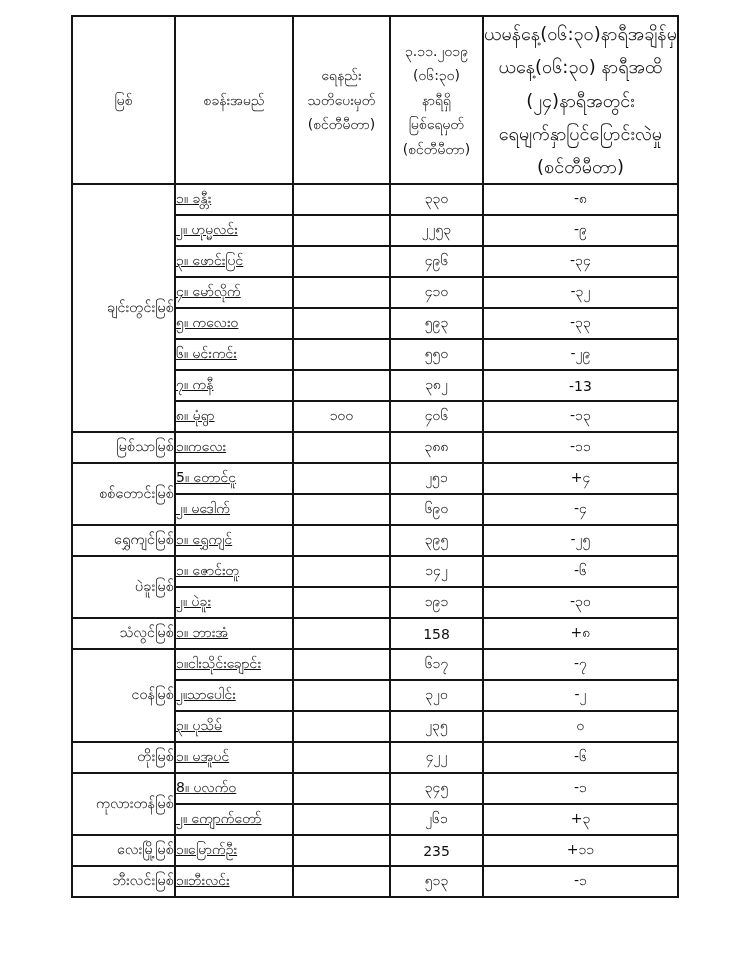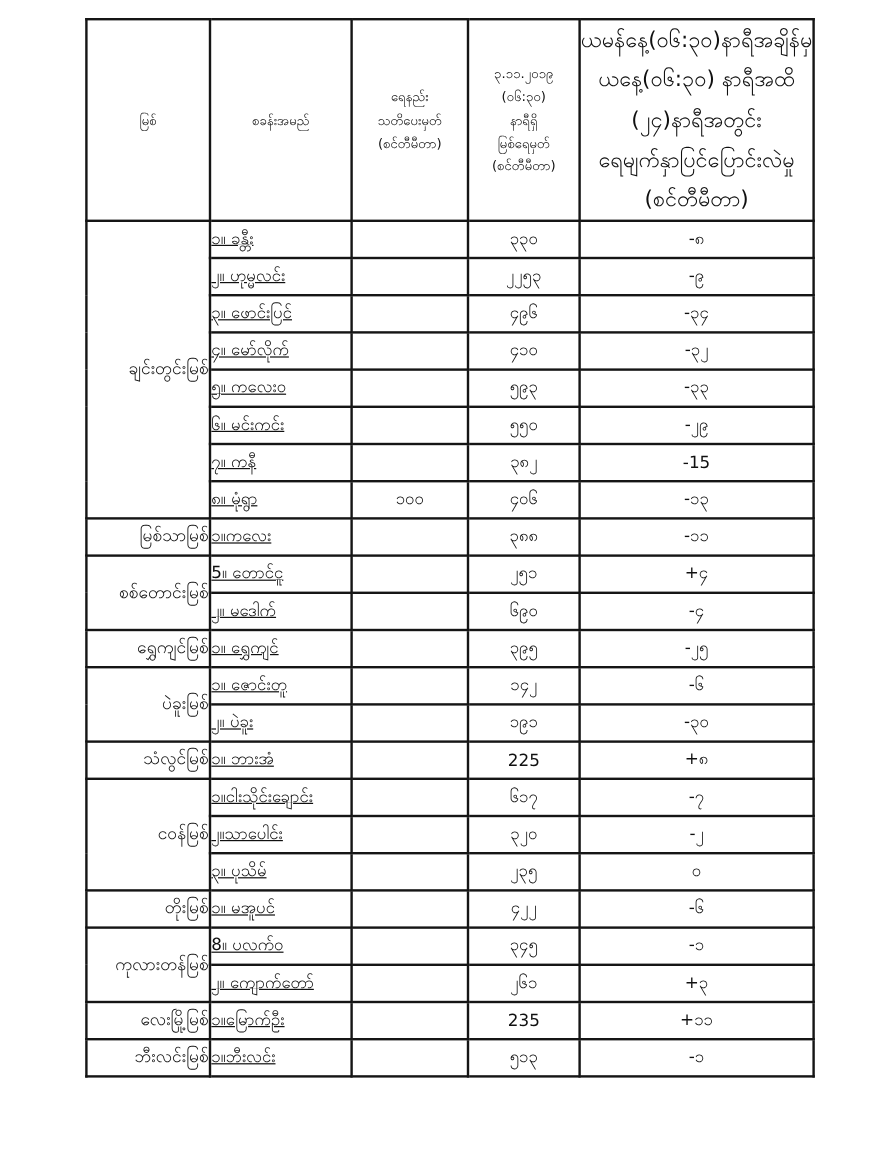--- a/index.html
+++ b/index.html
@@ -20,21 +20,21 @@
   }
   .report th, .report td {
     border: 2px solid #151515;
     padding: 0;
     background: #ffffff;
     font-weight: normal;
   }
   .report th { vertical-align: middle; text-align: center; }
   tr.header-row { height: 155px; }
   tr.data-row { height: 31px; }
-  .hline { font-size: 11px; line-height: 1.75; white-space: nowrap; }
+  .hline { font-size: 14px; line-height: 1.75; white-space: nowrap; }
   .h-small .hline { font-size: 18px; line-height: 1.85; }
   .river-cell {
     text-align: right;
     vertical-align: middle;
     padding-left: 5px;
     font-size: 14.5px;
   }
   .station-cell {
     text-align: left;
     vertical-align: middle;
@@ -126,21 +126,21 @@
     <tr class="data-row">
       <td class="station-cell">၆။ မင်းကင်း</td>
       <td class="num-cell"></td>
       <td class="num-cell">၅၅၀</td>
       <td class="num-cell">-၂၉</td>
     </tr>
     <tr class="data-row">
       <td class="station-cell">၇။ ကနီ</td>
       <td class="num-cell"></td>
       <td class="num-cell">၃၈၂</td>
-      <td class="num-cell">-15</td>
+      <td class="num-cell">-13</td>
     </tr>
     <tr class="data-row">
       <td class="station-cell">၈။ မုံရွာ</td>
       <td class="num-cell">၁၀၀</td>
       <td class="num-cell">၄၀၆</td>
       <td class="num-cell">-၁၃</td>
     </tr>
 
     <tr class="data-row">
       <td class="river-cell" rowspan="1">မြစ်သာမြစ်</td>
@@ -183,21 +183,21 @@
       <td class="station-cell">၂။ ပဲခူး</td>
       <td class="num-cell"></td>
       <td class="num-cell">၁၉၁</td>
       <td class="num-cell">-၃၀</td>
     </tr>
 
     <tr class="data-row">
       <td class="river-cell" rowspan="1">သံလွင်မြစ်</td>
       <td class="station-cell">၁။ ဘားအံ</td>
       <td class="num-cell"></td>
-      <td class="num-cell">225</td>
+      <td class="num-cell">158</td>
       <td class="num-cell">+၈</td>
     </tr>
 
     <tr class="data-row">
       <td class="river-cell" rowspan="3">ငဝန်မြစ်</td>
       <td class="station-cell">၁။ငါးသိုင်းချောင်း</td>
       <td class="num-cell"></td>
       <td class="num-cell">၆၁၇</td>
       <td class="num-cell">-၇</td>
     </tr>

